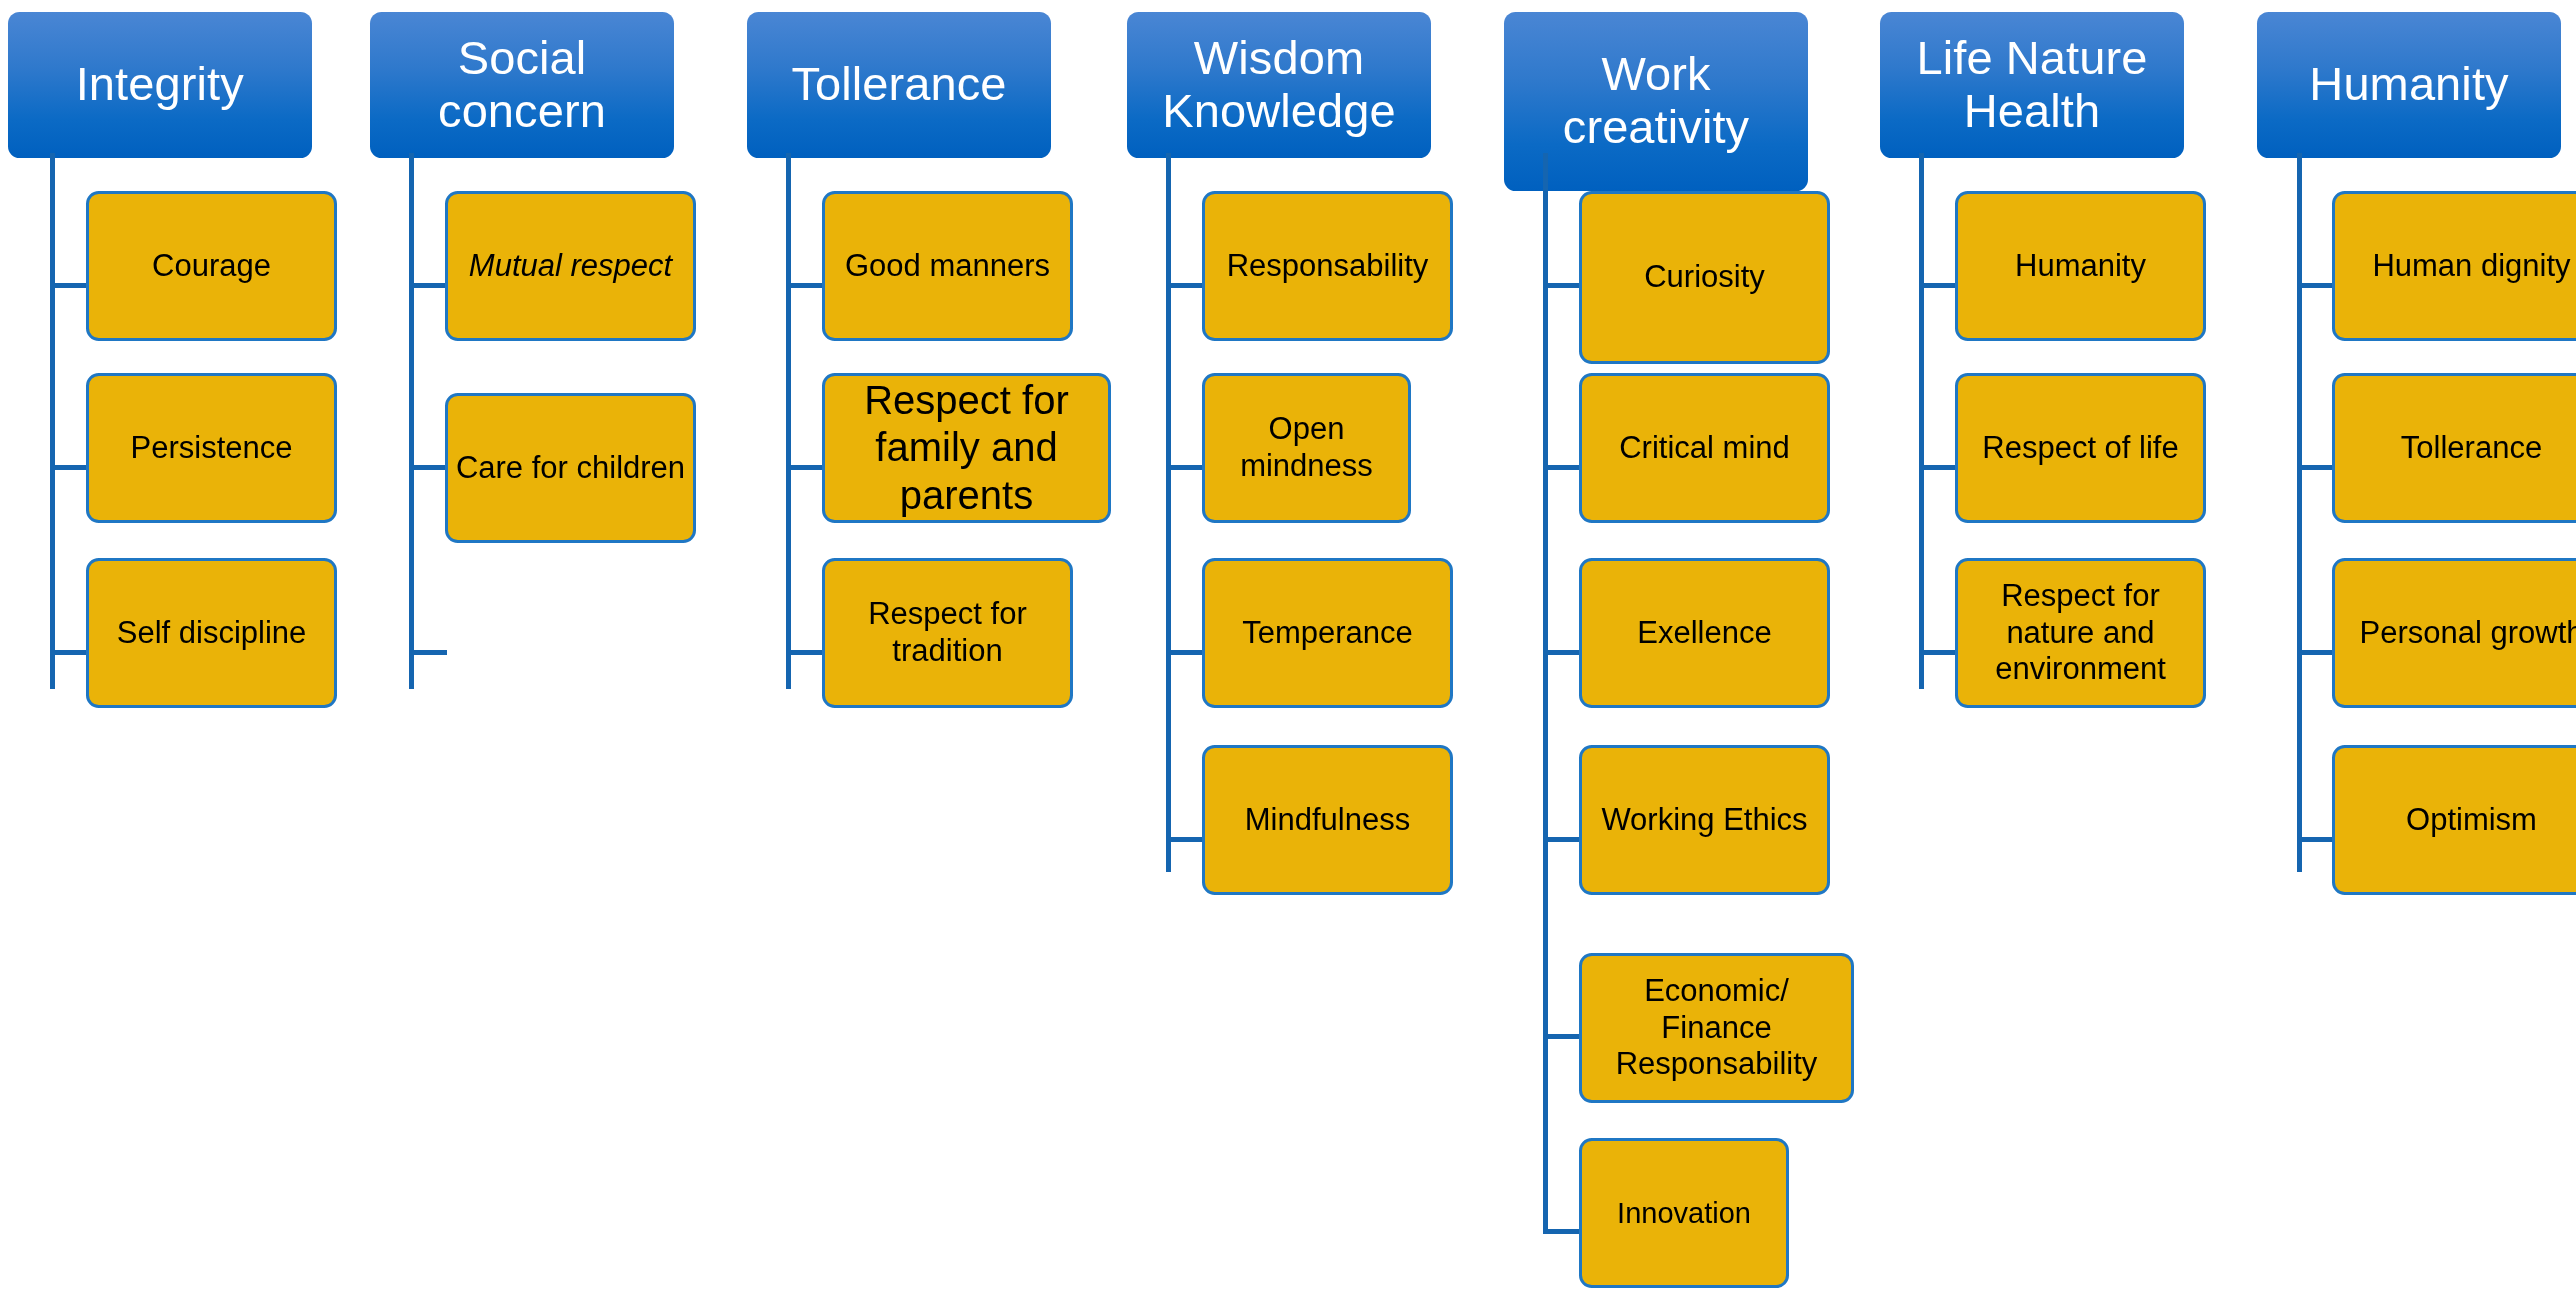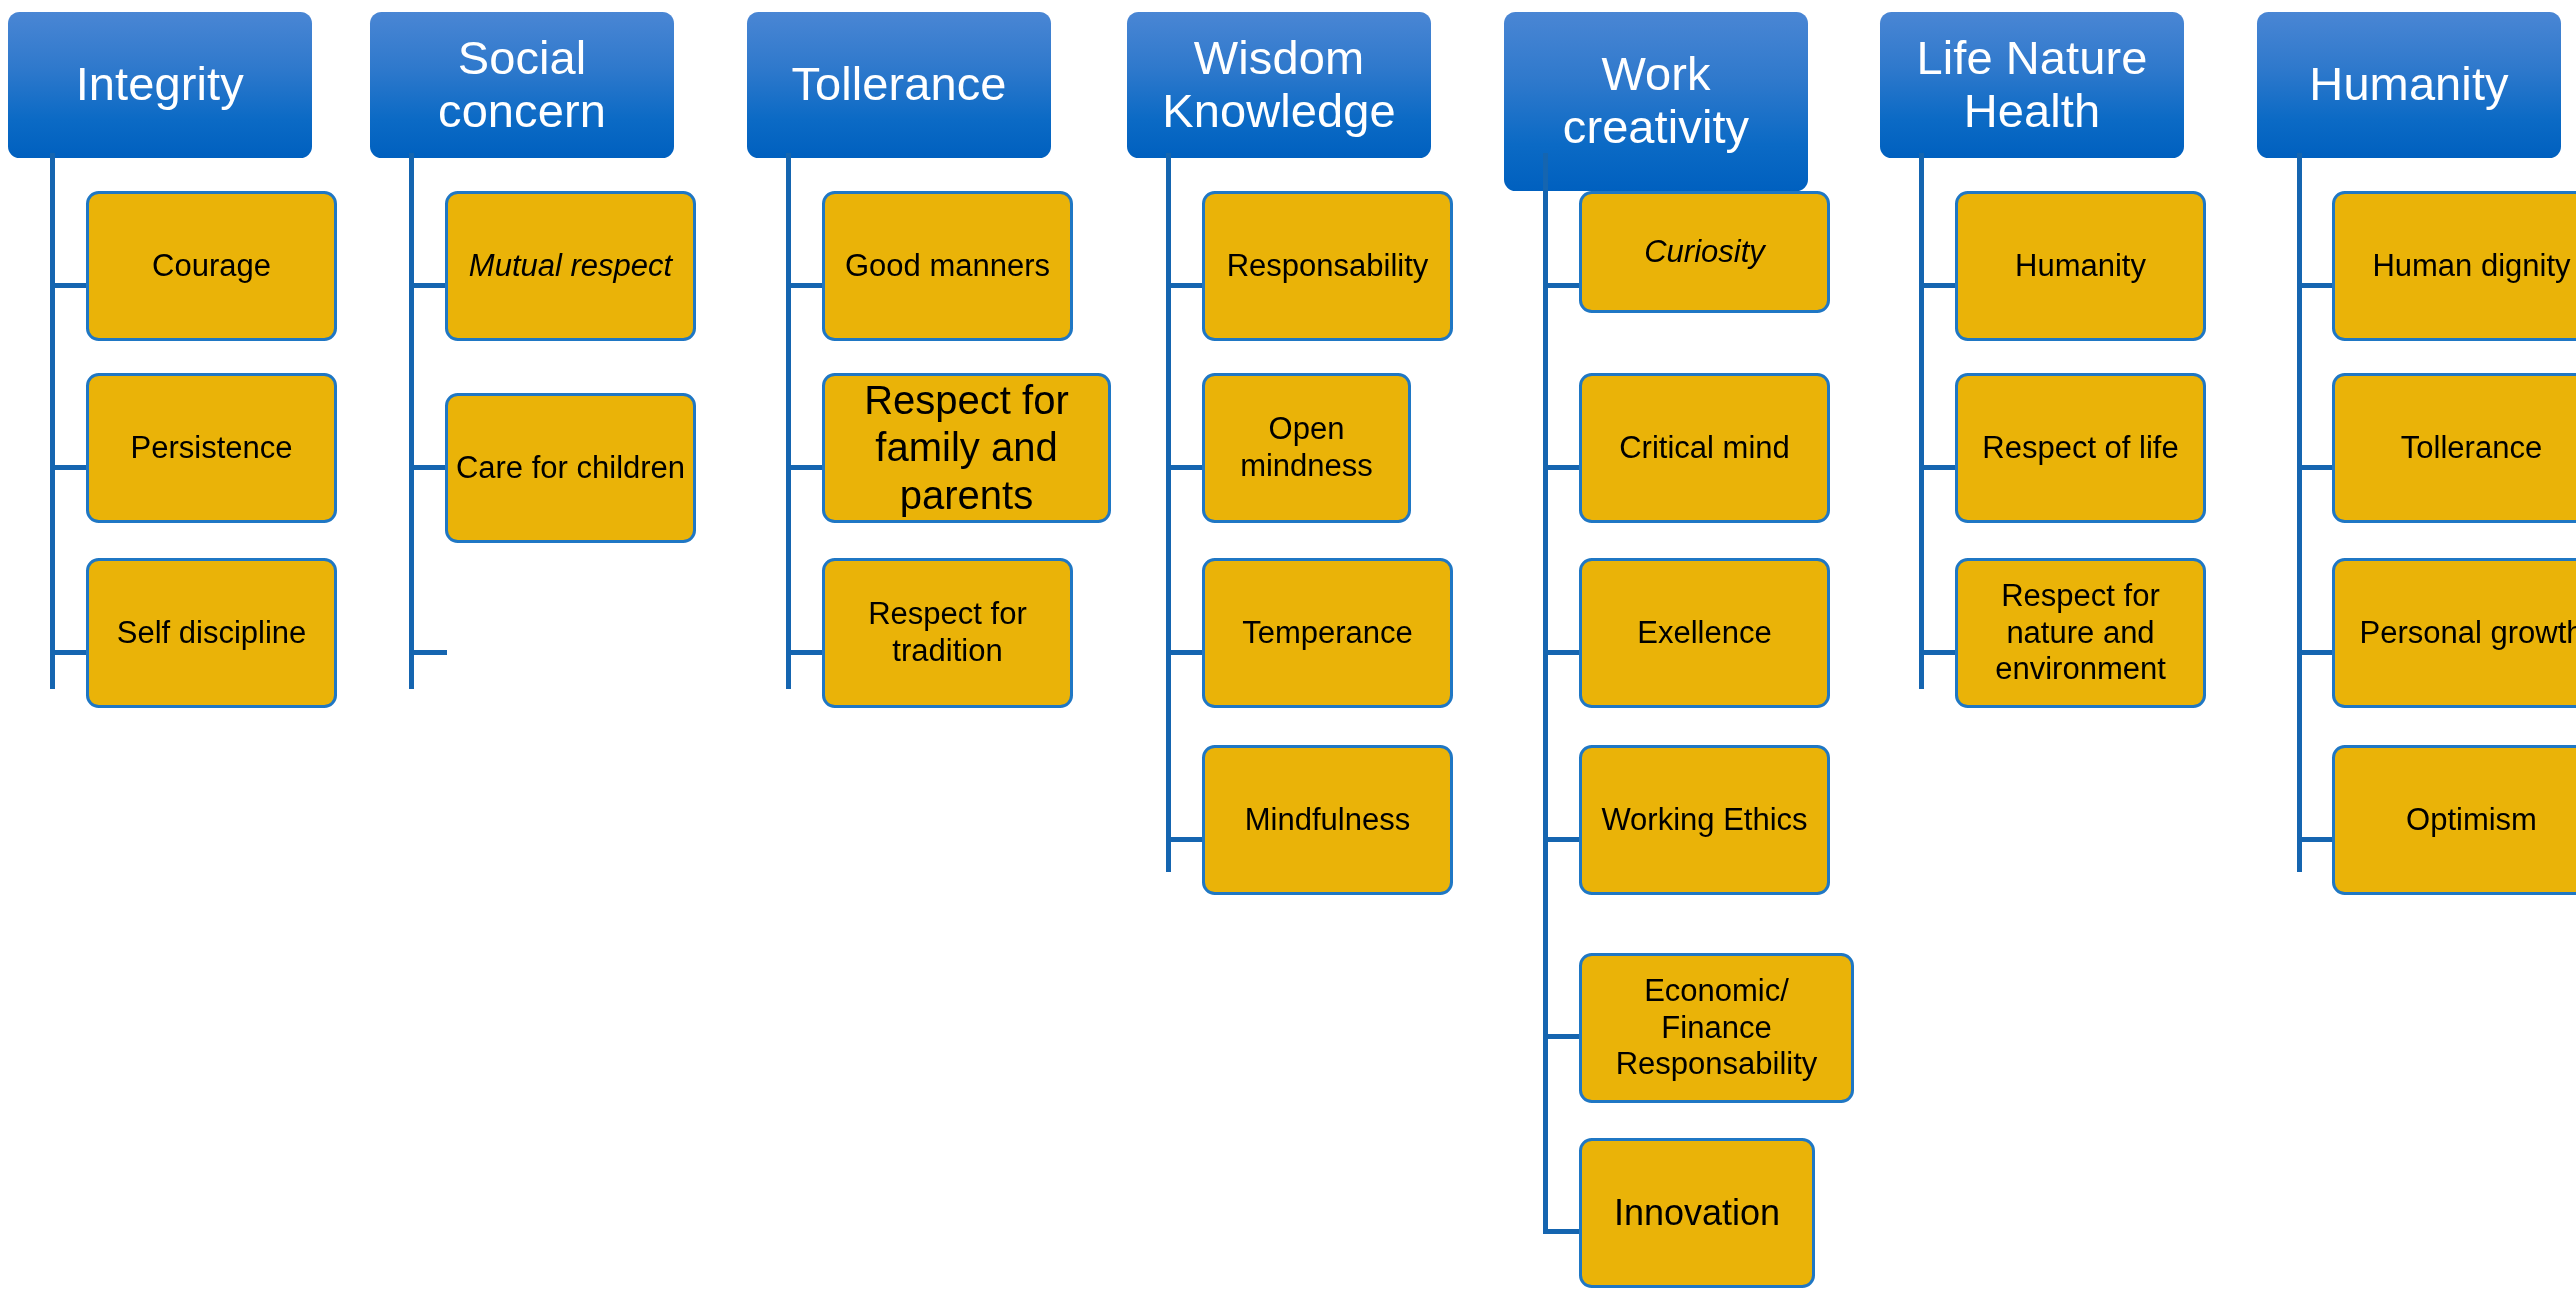--- a/index.html
+++ b/index.html
@@ -93,31 +93,31 @@
     <div class="val-box" style="left: 1202px; top: 191px; width: 251px; height: 150px; font-size: 31px;">Responsability</div>
     <div class="branch" style="left: 1166px; top: 465px; width: 38px;"></div>
     <div class="val-box" style="left: 1202px; top: 373px; width: 209px; height: 150px; font-size: 31px;">Open mindness</div>
     <div class="branch" style="left: 1166px; top: 650px; width: 38px;"></div>
     <div class="val-box" style="left: 1202px; top: 558px; width: 251px; height: 150px; font-size: 31px;">Temperance</div>
     <div class="branch" style="left: 1166px; top: 837px; width: 38px;"></div>
     <div class="val-box" style="left: 1202px; top: 745px; width: 251px; height: 150px; font-size: 31px;">Mindfulness</div>
     <div class="cat-box" style="left: 1504px; top: 11.5px; width: 304px; height: 179px; font-size: 47px;">Work creativity</div>
     <div class="trunk" style="left: 1543px; top: 153px; height: 1077px;"></div>
     <div class="branch" style="left: 1543px; top: 283px; width: 38px;"></div>
-    <div class="val-box" style="left: 1579px; top: 191px; width: 251px; height: 122px; font-size: 31px; font-style: italic;">Curiosity</div>
+    <div class="val-box" style="left: 1579px; top: 191px; width: 251px; height: 173px; font-size: 31px;">Curiosity</div>
     <div class="branch" style="left: 1543px; top: 465px; width: 38px;"></div>
     <div class="val-box" style="left: 1579px; top: 373px; width: 251px; height: 150px; font-size: 31px;">Critical mind</div>
     <div class="branch" style="left: 1543px; top: 650px; width: 38px;"></div>
     <div class="val-box" style="left: 1579px; top: 558px; width: 251px; height: 150px; font-size: 31px;">Exellence</div>
     <div class="branch" style="left: 1543px; top: 837px; width: 38px;"></div>
     <div class="val-box" style="left: 1579px; top: 745px; width: 251px; height: 150px; font-size: 31px;">Working Ethics</div>
     <div class="branch" style="left: 1543px; top: 1034px; width: 38px;"></div>
     <div class="val-box" style="left: 1579px; top: 953px; width: 275px; height: 150px; font-size: 31px;">Economic/ Finance Responsability</div>
     <div class="branch" style="left: 1543px; top: 1229px; width: 38px;"></div>
-    <div class="val-box" style="left: 1579px; top: 1138px; width: 236px; height: 150px; font-size: 36px;">Innovation</div>
+    <div class="val-box" style="left: 1579px; top: 1138px; width: 210px; height: 150px; font-size: 29px;">Innovation</div>
     <div class="cat-box" style="left: 1880px; top: 11.5px; width: 304px; height: 146px; font-size: 47px;">Life Nature Health</div>
     <div class="trunk" style="left: 1919px; top: 153px; height: 536px;"></div>
     <div class="branch" style="left: 1919px; top: 283px; width: 38px;"></div>
     <div class="val-box" style="left: 1955px; top: 191px; width: 251px; height: 150px; font-size: 31px;">Humanity</div>
     <div class="branch" style="left: 1919px; top: 465px; width: 38px;"></div>
     <div class="val-box" style="left: 1955px; top: 373px; width: 251px; height: 150px; font-size: 31px;">Respect of life</div>
     <div class="branch" style="left: 1919px; top: 650px; width: 38px;"></div>
     <div class="val-box" style="left: 1955px; top: 558px; width: 251px; height: 150px; font-size: 31px;">Respect for nature and environment</div>
     <div class="cat-box" style="left: 2257px; top: 11.5px; width: 304px; height: 146px; font-size: 47px;">Humanity</div>
     <div class="trunk" style="left: 2297px; top: 153px; height: 719px;"></div>

